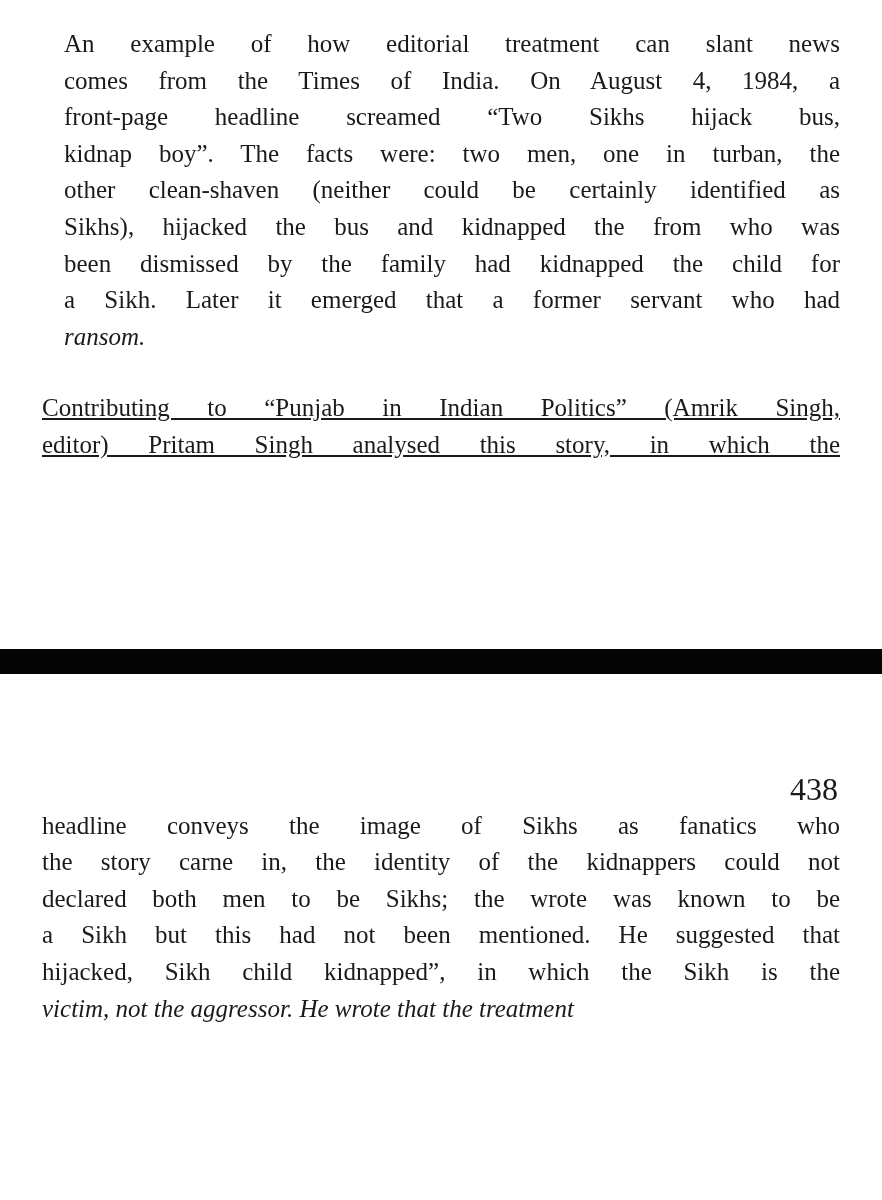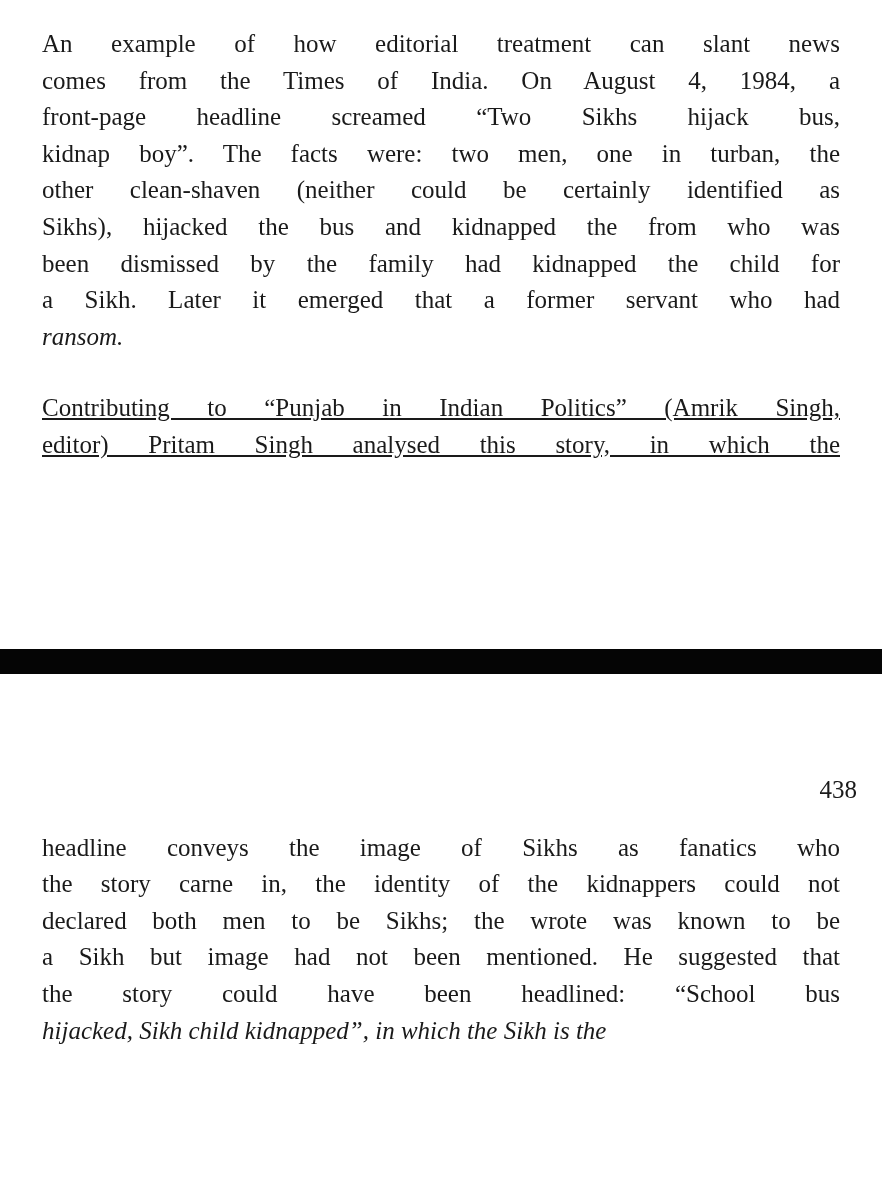--- a/index.html
+++ b/index.html
@@ -30,36 +30,36 @@
     text-align: justify;
     text-align-last: justify;
     white-space: nowrap;
     overflow: hidden;
   }
   
   .para.flush-last .line:last-child {
     text-align-last: left;
     font-style: italic;
   }
-  .p1 { margin-top: 26px; }
+  .p1 { margin-top: 26px; margin-left: 22px; }
   .p2 { margin-top: 35px; text-decoration: underline; }
   .divider {
     margin-top: 185px;
     width: 882px;
     height: 25px;
     background: #050505;
   }
   .page-number-row {
     margin-top: 97px;
-    padding: 0 25px;
-    font-size: 25px;
+    padding: 0 44px;
+    font-size: 32px;
     line-height: 37px;
     text-align: right;
   }
-  .p3 { margin-top: 22px; }
+  .p3 { }
 </style>
 </head>
 <body>
 
 <div class="page">
 
   <div class="para p1 flush-last">
       <div class="line">An example of how editorial treatment can slant news</div>
       <div class="line">comes from the Times of India. On August 4, 1984, a</div>
       <div class="line">front-page headline screamed “Two Sikhs hijack bus,</div>
@@ -77,18 +77,18 @@
     </div>
 
   <div class="divider"></div>
 
   <div class="page-number-row">438</div>
 
   <div class="para p3 flush-last">
       <div class="line">headline conveys the image of Sikhs as fanatics who</div>
       <div class="line">the story carne in, the identity of the kidnappers could not</div>
       <div class="line">declared both men to be Sikhs; the wrote was known to be</div>
-      <div class="line">a Sikh but image had not been mentioned. He suggested that</div>
-      <div class="line">the story could have been headlined: “School bus</div>
+      <div class="line">a Sikh but this had not been mentioned. He suggested that</div>
       <div class="line">hijacked, Sikh child kidnapped”, in which the Sikh is the</div>
+      <div class="line">victim, not the aggressor. He wrote that the treatment</div>
     </div>
 
 </div>
 
 </body></html>

